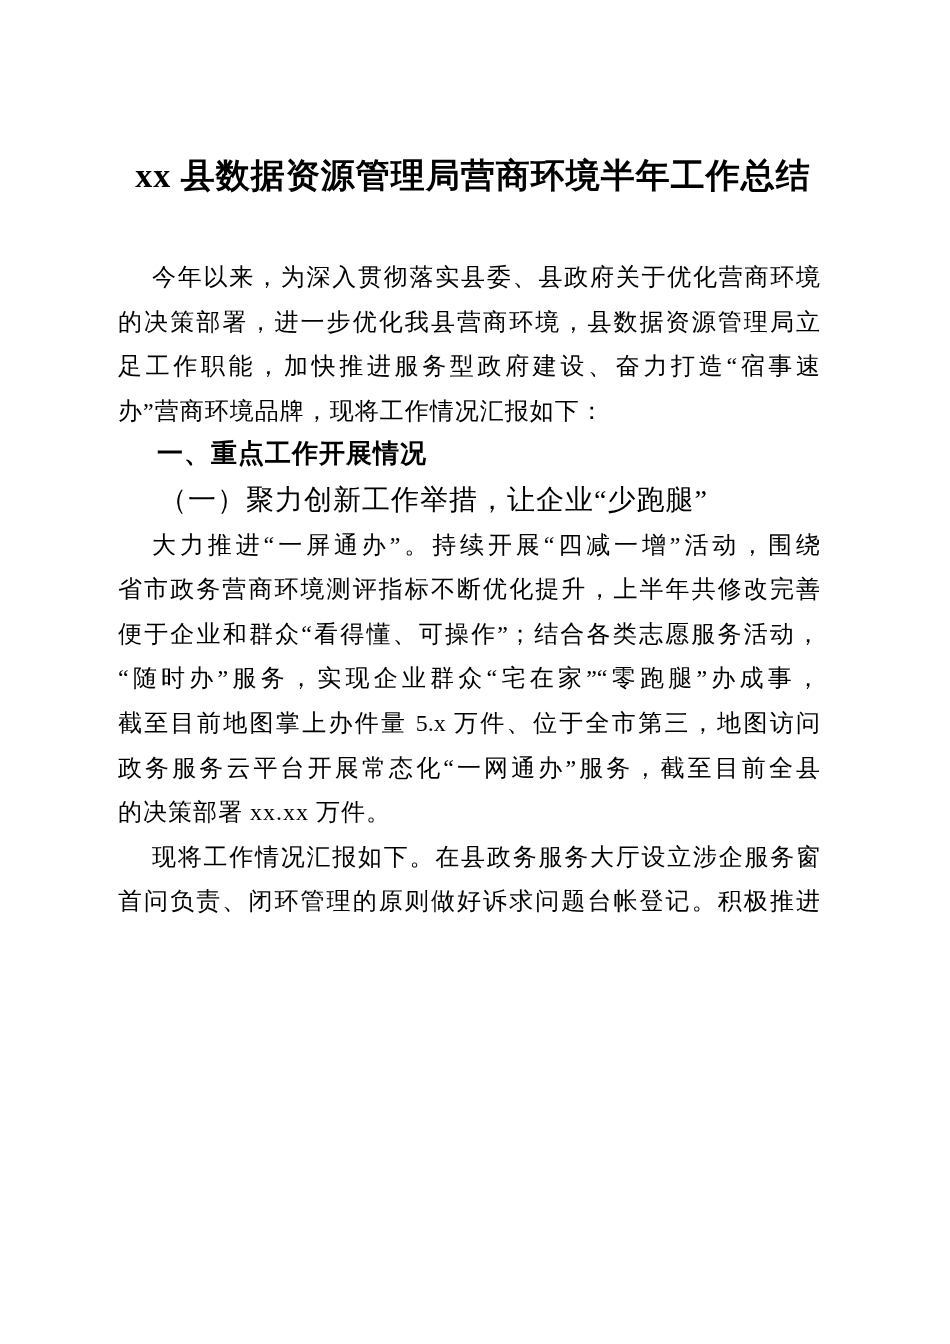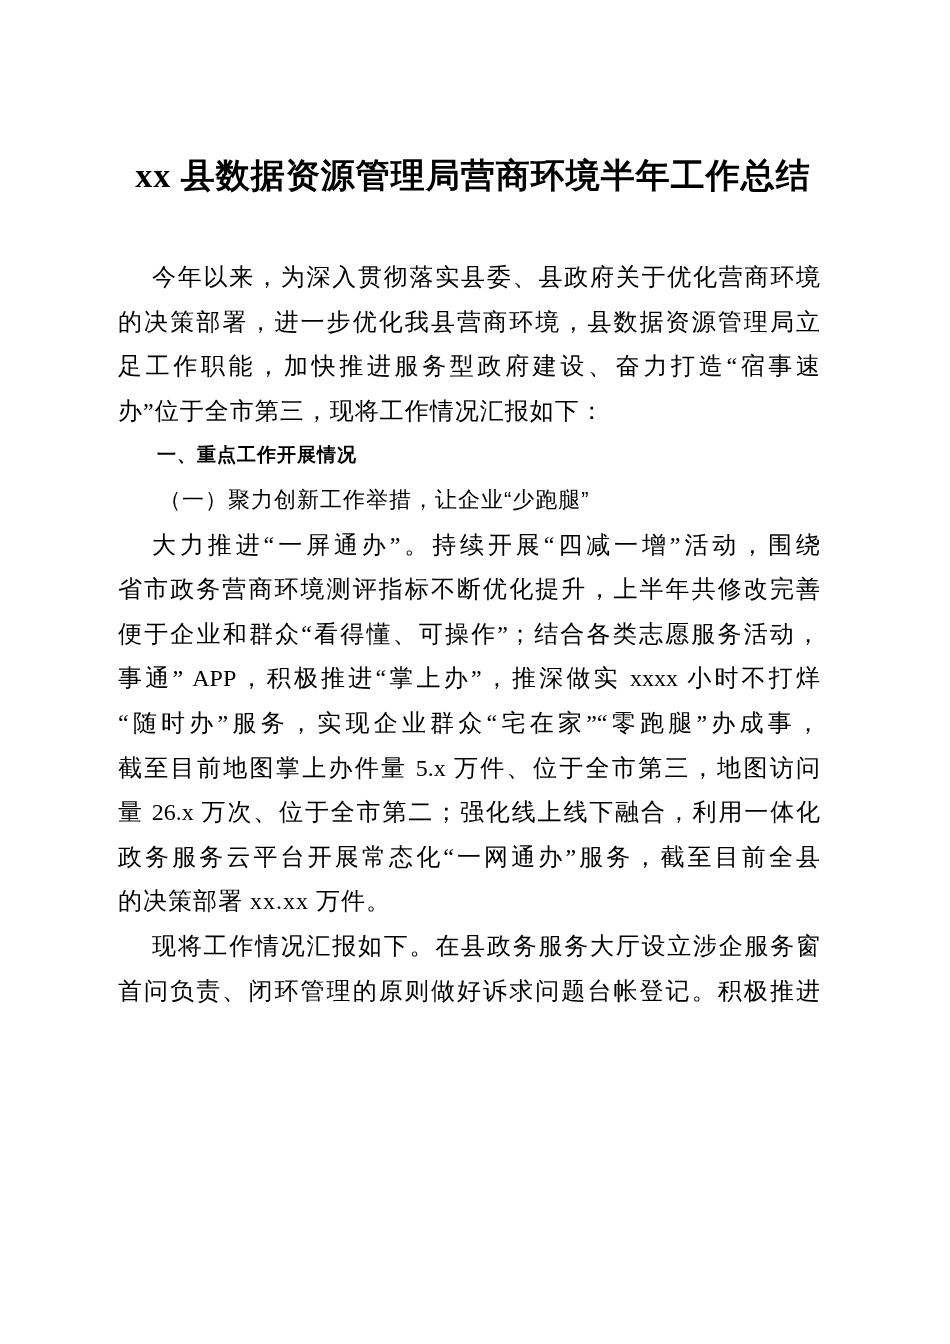--- a/index.html
+++ b/index.html
@@ -56,55 +56,53 @@
     text-align-last: justify;
   }
   
   .p-end {
     text-align: left;
     text-align-last: left;
     letter-spacing: 1px;
   }
   
   .h1 {
-    font-family: Liberation Sans, sans-serif;
+    font-family: Liberation Mono, monospace;
     font-weight: bold;
-    font-size: 19px;
+    font-size: 26px;
     text-indent: 39px;
     text-align: right;
     text-align-last: left;
     letter-spacing: 1px;
   }
   
   .h2 {
-    font-family: Liberation Sans, sans-serif;
-    font-size: 22px;
+    font-family: Liberation Serif, serif;
+    font-size: 28px;
     text-indent: 41px;
     text-align: left;
     text-align-last: left;
     letter-spacing: 1px;
   }
 </style>
 </head>
 <body>
 
 <div class="page">
   <div class="doc-title">xx 县数据资源管理局营商环境半年工作总结</div>
   <div class="doc-body">
       <div class="ln p-first">今年以来，为深入贯彻落实县委、县政府关于优化营商环境</div>
       <div class="ln p-mid">的决策部署，进一步优化我县营商环境，县数据资源管理局立</div>
       <div class="ln p-mid">足工作职能，加快推进服务型政府建设、奋力打造“宿事速</div>
-      <div class="ln p-end">办”位于全市第三，现将工作情况汇报如下：</div>
+      <div class="ln p-end">办”营商环境品牌，现将工作情况汇报如下：</div>
       <div class="ln h1">一、重点工作开展情况</div>
       <div class="ln h2">（一）聚力创新工作举措，让企业“少跑腿”</div>
       <div class="ln p-first">大力推进“一屏通办”。持续开展“四减一增”活动，围绕</div>
       <div class="ln p-mid">省市政务营商环境测评指标不断优化提升，上半年共修改完善</div>
       <div class="ln p-mid">便于企业和群众“看得懂、可操作”；结合各类志愿服务活动，</div>
-      <div class="ln p-mid">事通” APP，积极推进“掌上办”，推深做实 xxxx 小时不打烊</div>
       <div class="ln p-mid">“随时办”服务，实现企业群众“宅在家”“零跑腿”办成事，</div>
       <div class="ln p-mid">截至目前地图掌上办件量 5.x 万件、位于全市第三，地图访问</div>
-      <div class="ln p-mid">量 26.x 万次、位于全市第二；强化线上线下融合，利用一体化</div>
       <div class="ln p-mid">政务服务云平台开展常态化“一网通办”服务，截至目前全县</div>
       <div class="ln p-end">的决策部署 xx.xx 万件。</div>
       <div class="ln p-first">现将工作情况汇报如下。在县政务服务大厅设立涉企服务窗口，</div>
       <div class="ln p-mid">首问负责、闭环管理的原则做好诉求问题台帐登记。积极推进</div>
     </div>
 </div>
 
 </body></html>

